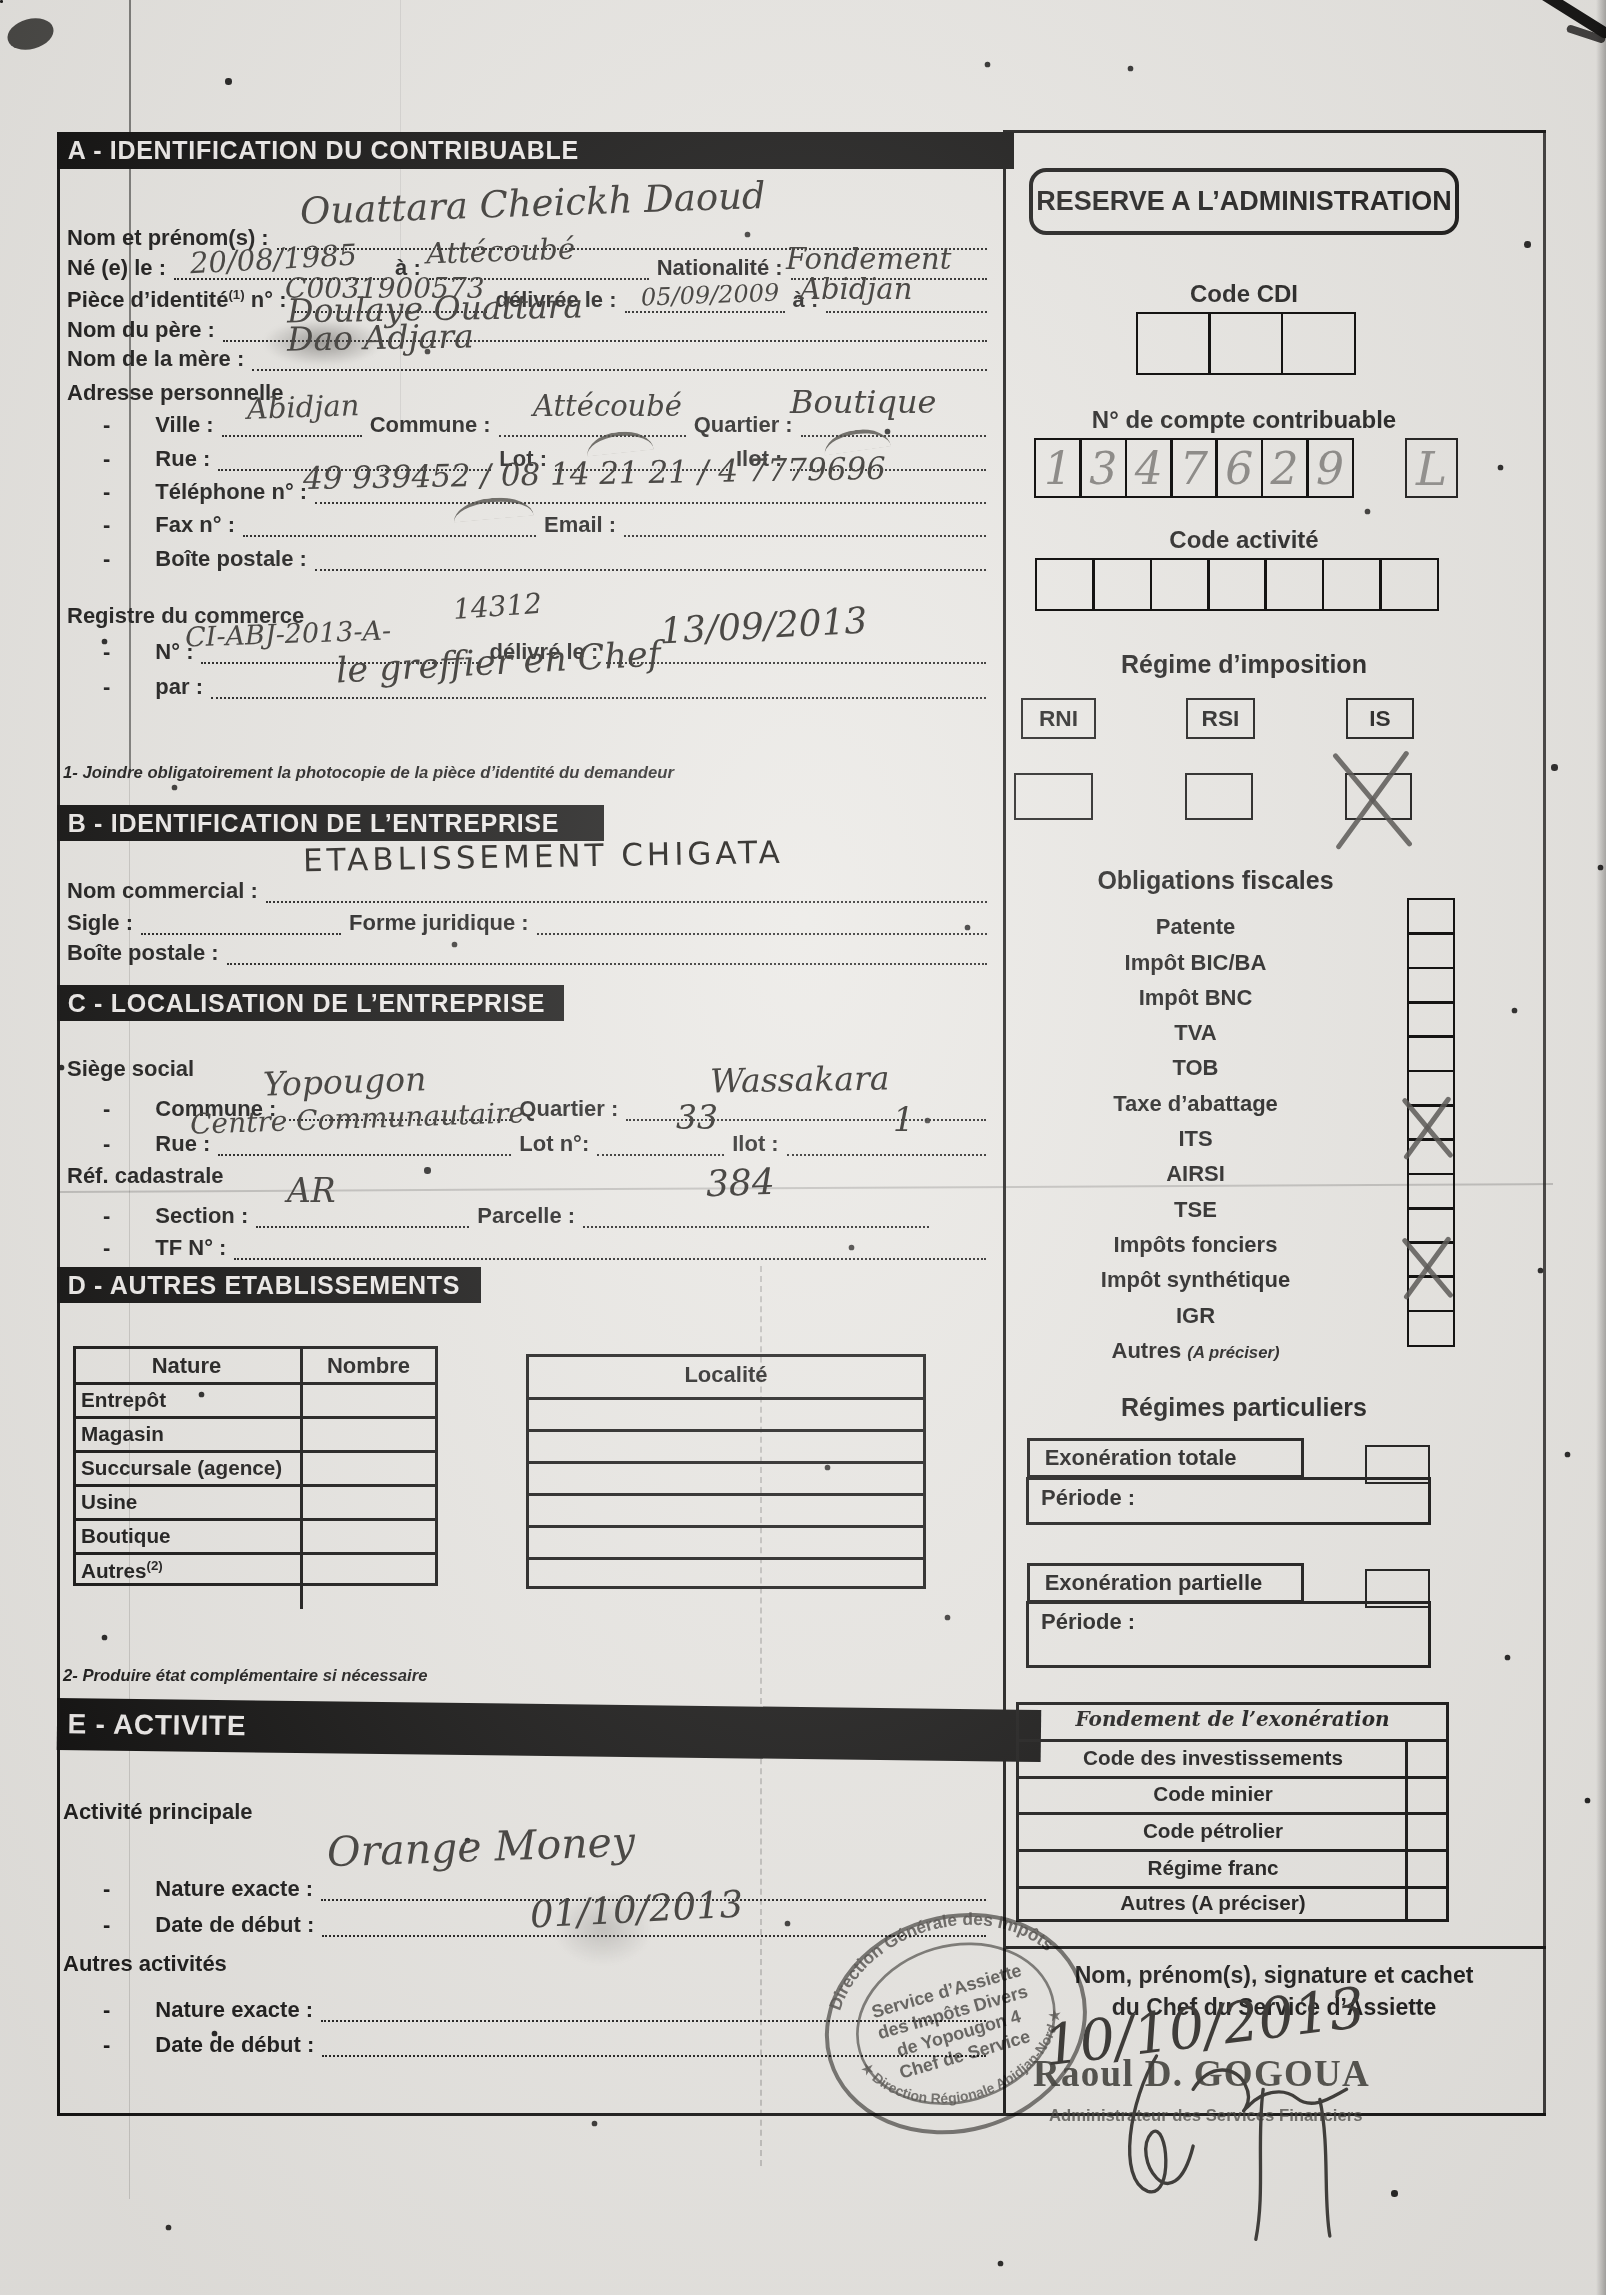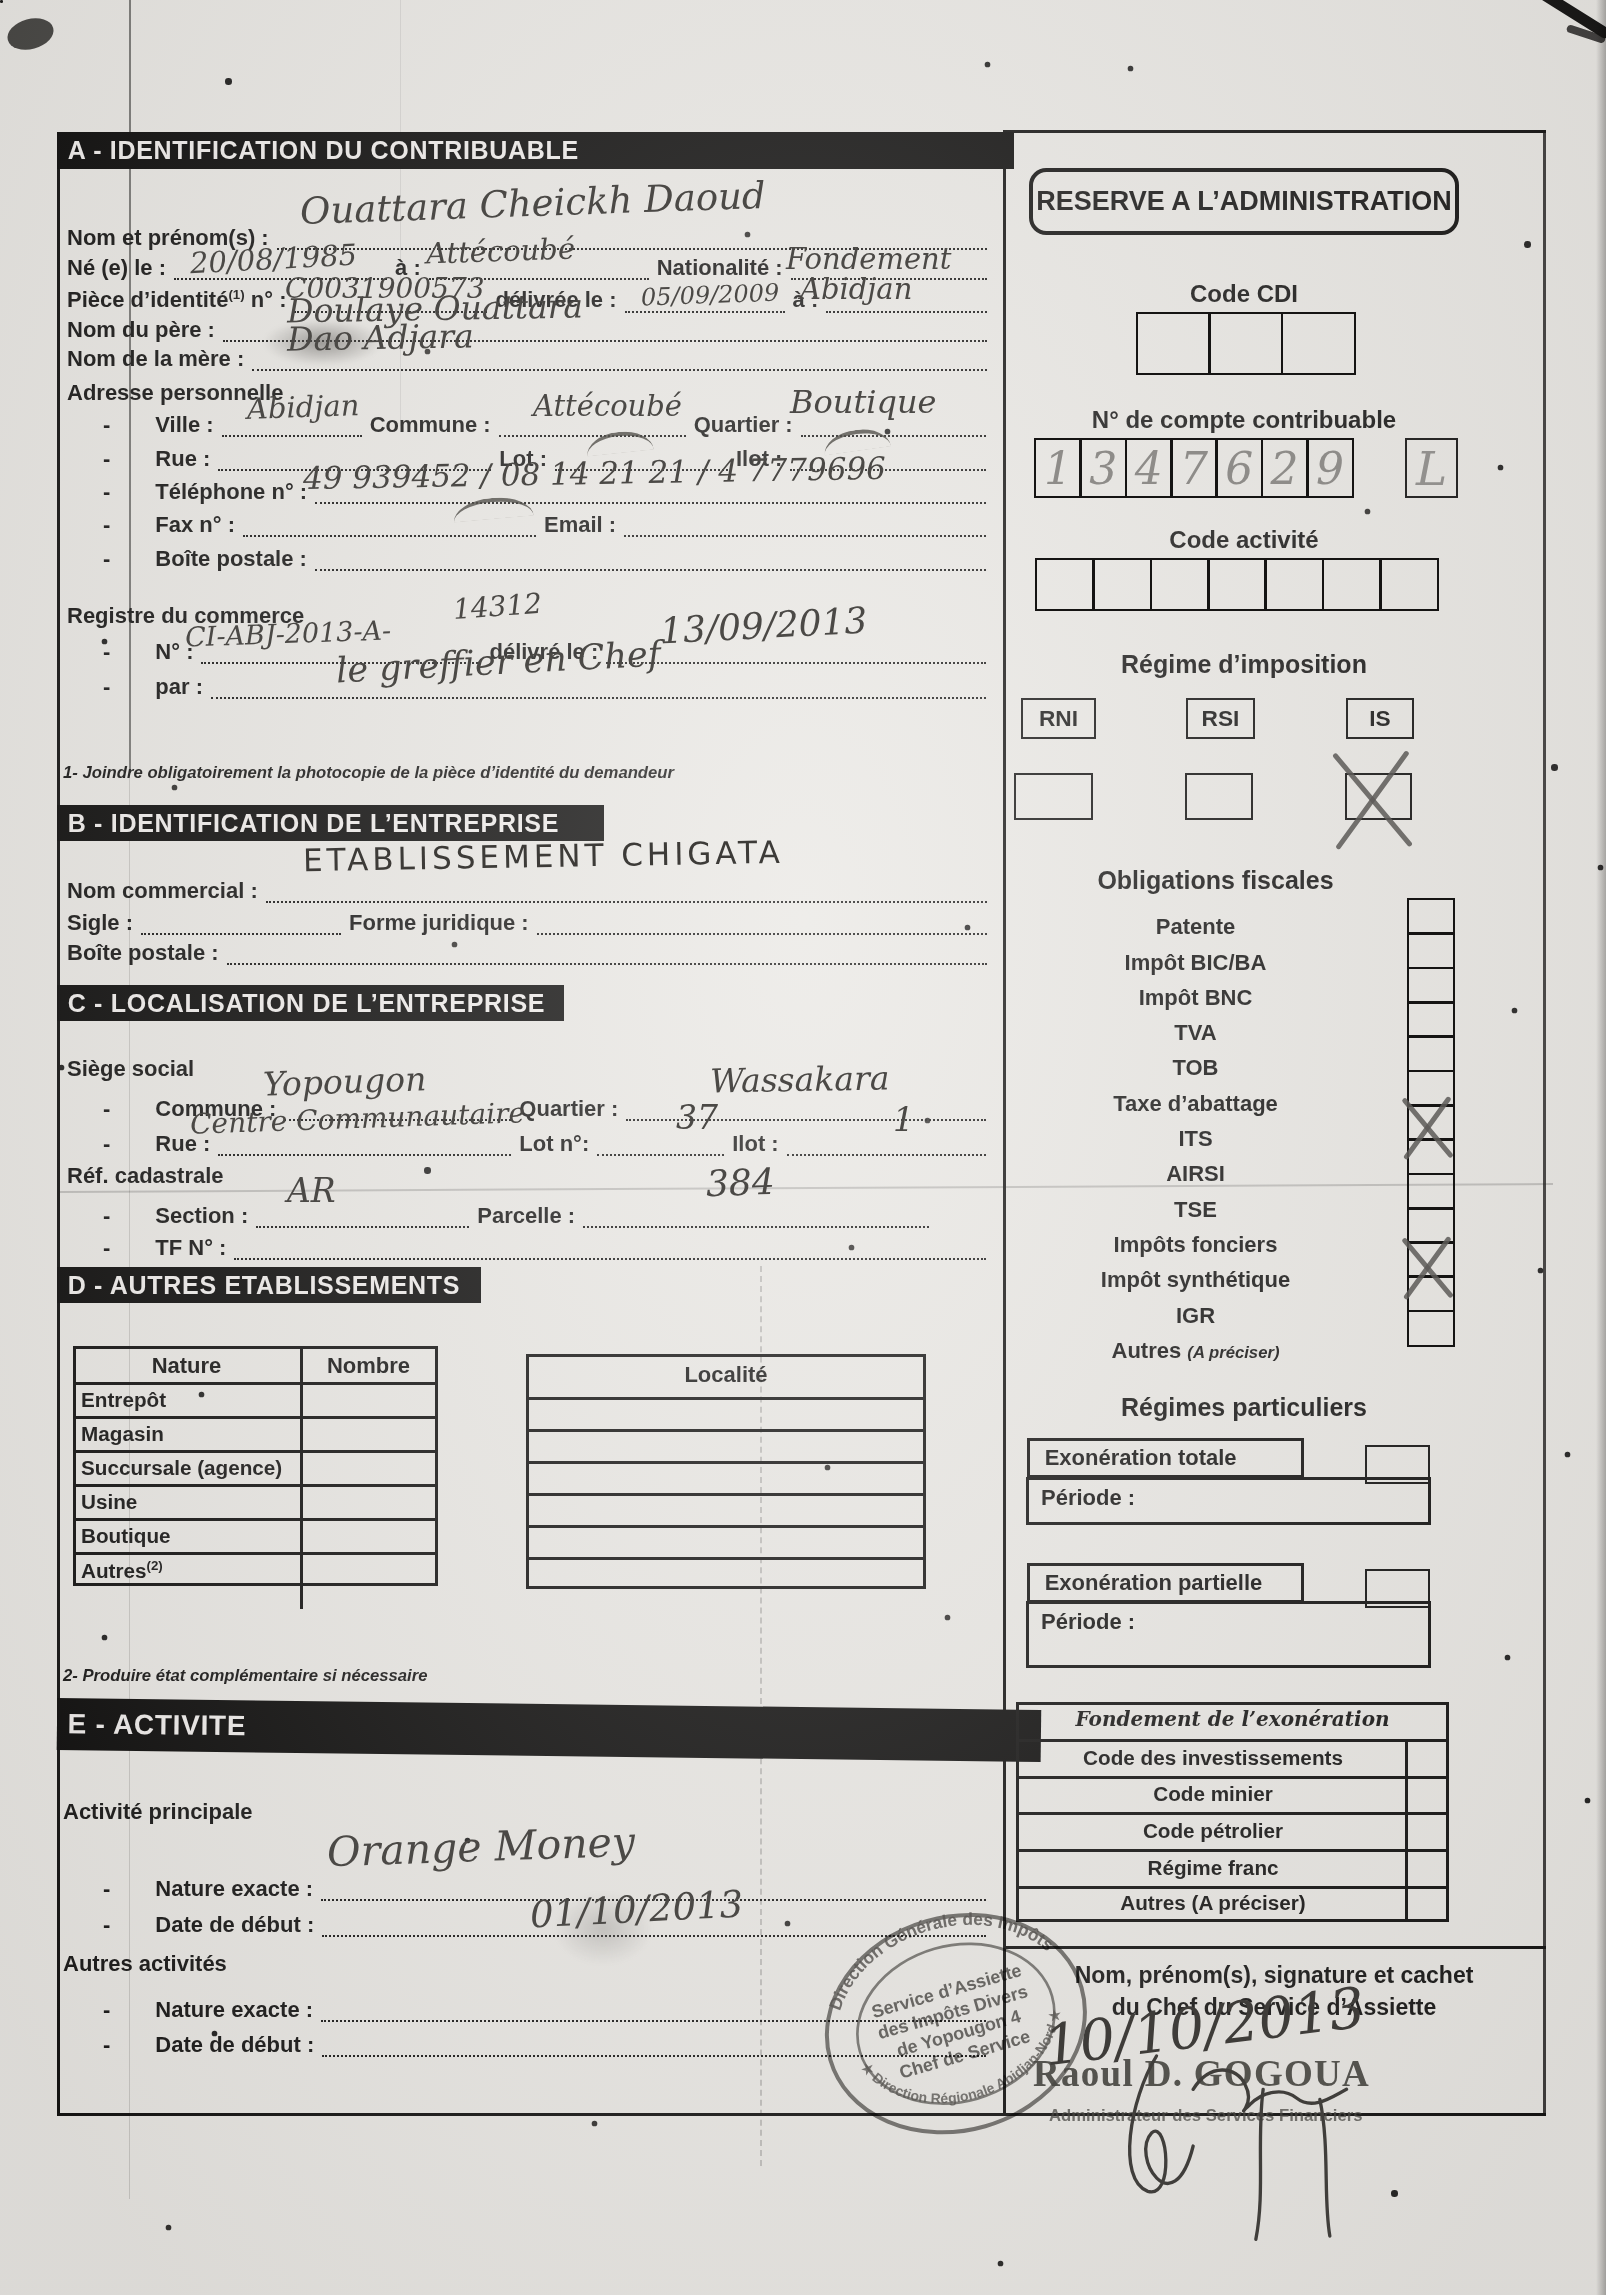--- a/index.html
+++ b/index.html
@@ -224,21 +224,21 @@
   <div class="row" style="left:103px;top:1133px;width:883px;">
     <span class="lb">-</span>
     <span class="lb" style="margin-left:37px;">Rue :</span>
     <span class="fill fw" style="width:293px;"></span>
     <span class="lb">Lot n°:</span>
     <span class="fill fw" style="width:127px;"></span>
     <span class="lb">Ilot :</span>
     <span class="fill"></span>
   </div>
   <div class="hw" style="left:190px;top:1105px;font-size:28px;transform:rotate(-2deg);">Centre Communautaire</div>
-  <div class="hw" style="left:676px;top:1101px;font-size:33px;">37</div>
+  <div class="hw" style="left:676px;top:1101px;font-size:33px;">33</div>
   <div class="hw" style="left:893px;top:1103px;font-size:33px;">1</div>
 
   <div class="h" style="left:67px;top:1163px;">Réf. cadastrale</div>
 
   <div class="row" style="left:103px;top:1205px;width:826px;">
     <span class="lb">-</span>
     <span class="lb" style="margin-left:37px;">Section :</span>
     <span class="fill fw" style="width:213px;"></span>
     <span class="lb">Parcelle :</span>
     <span class="fill"></span>

